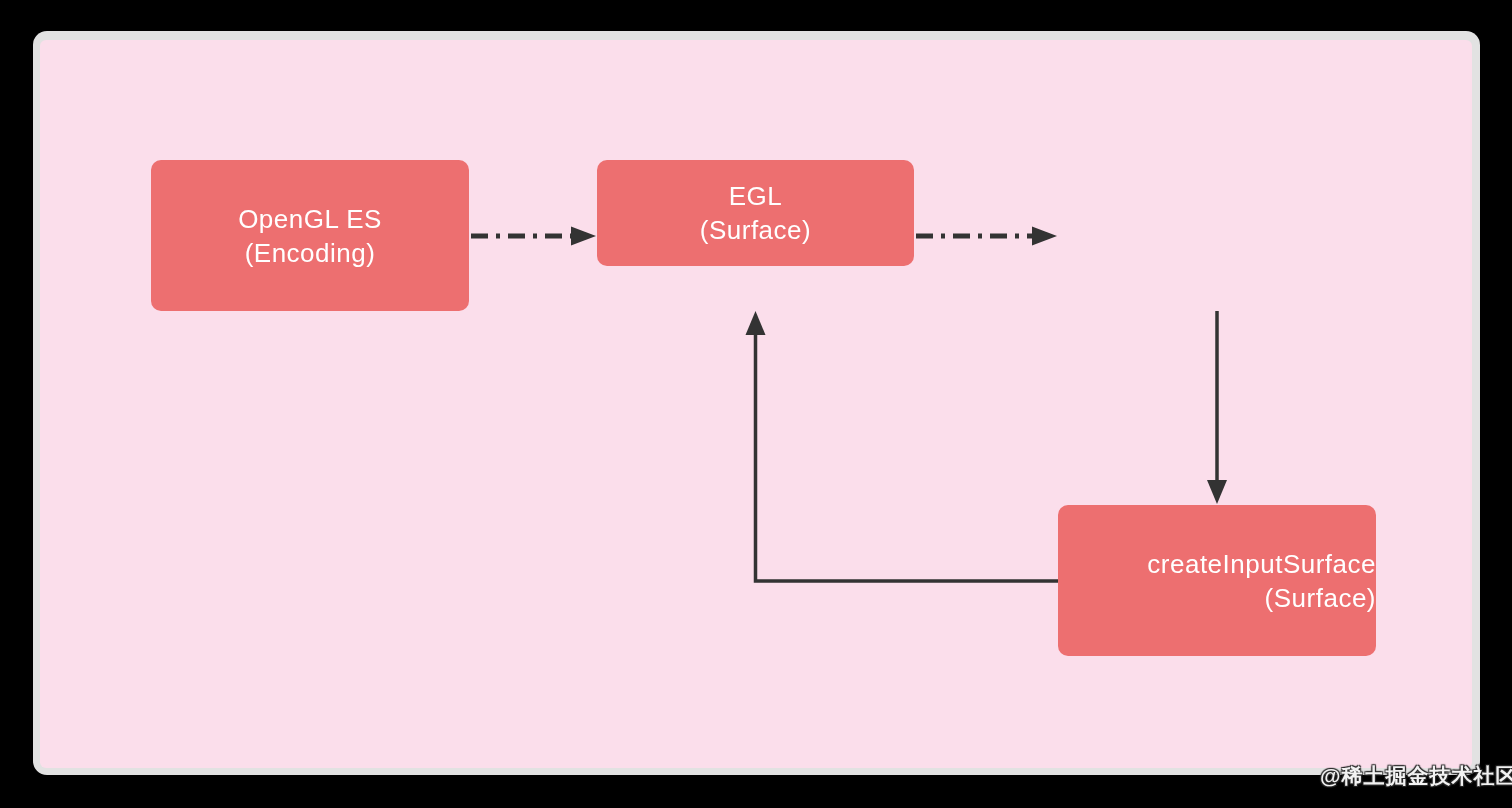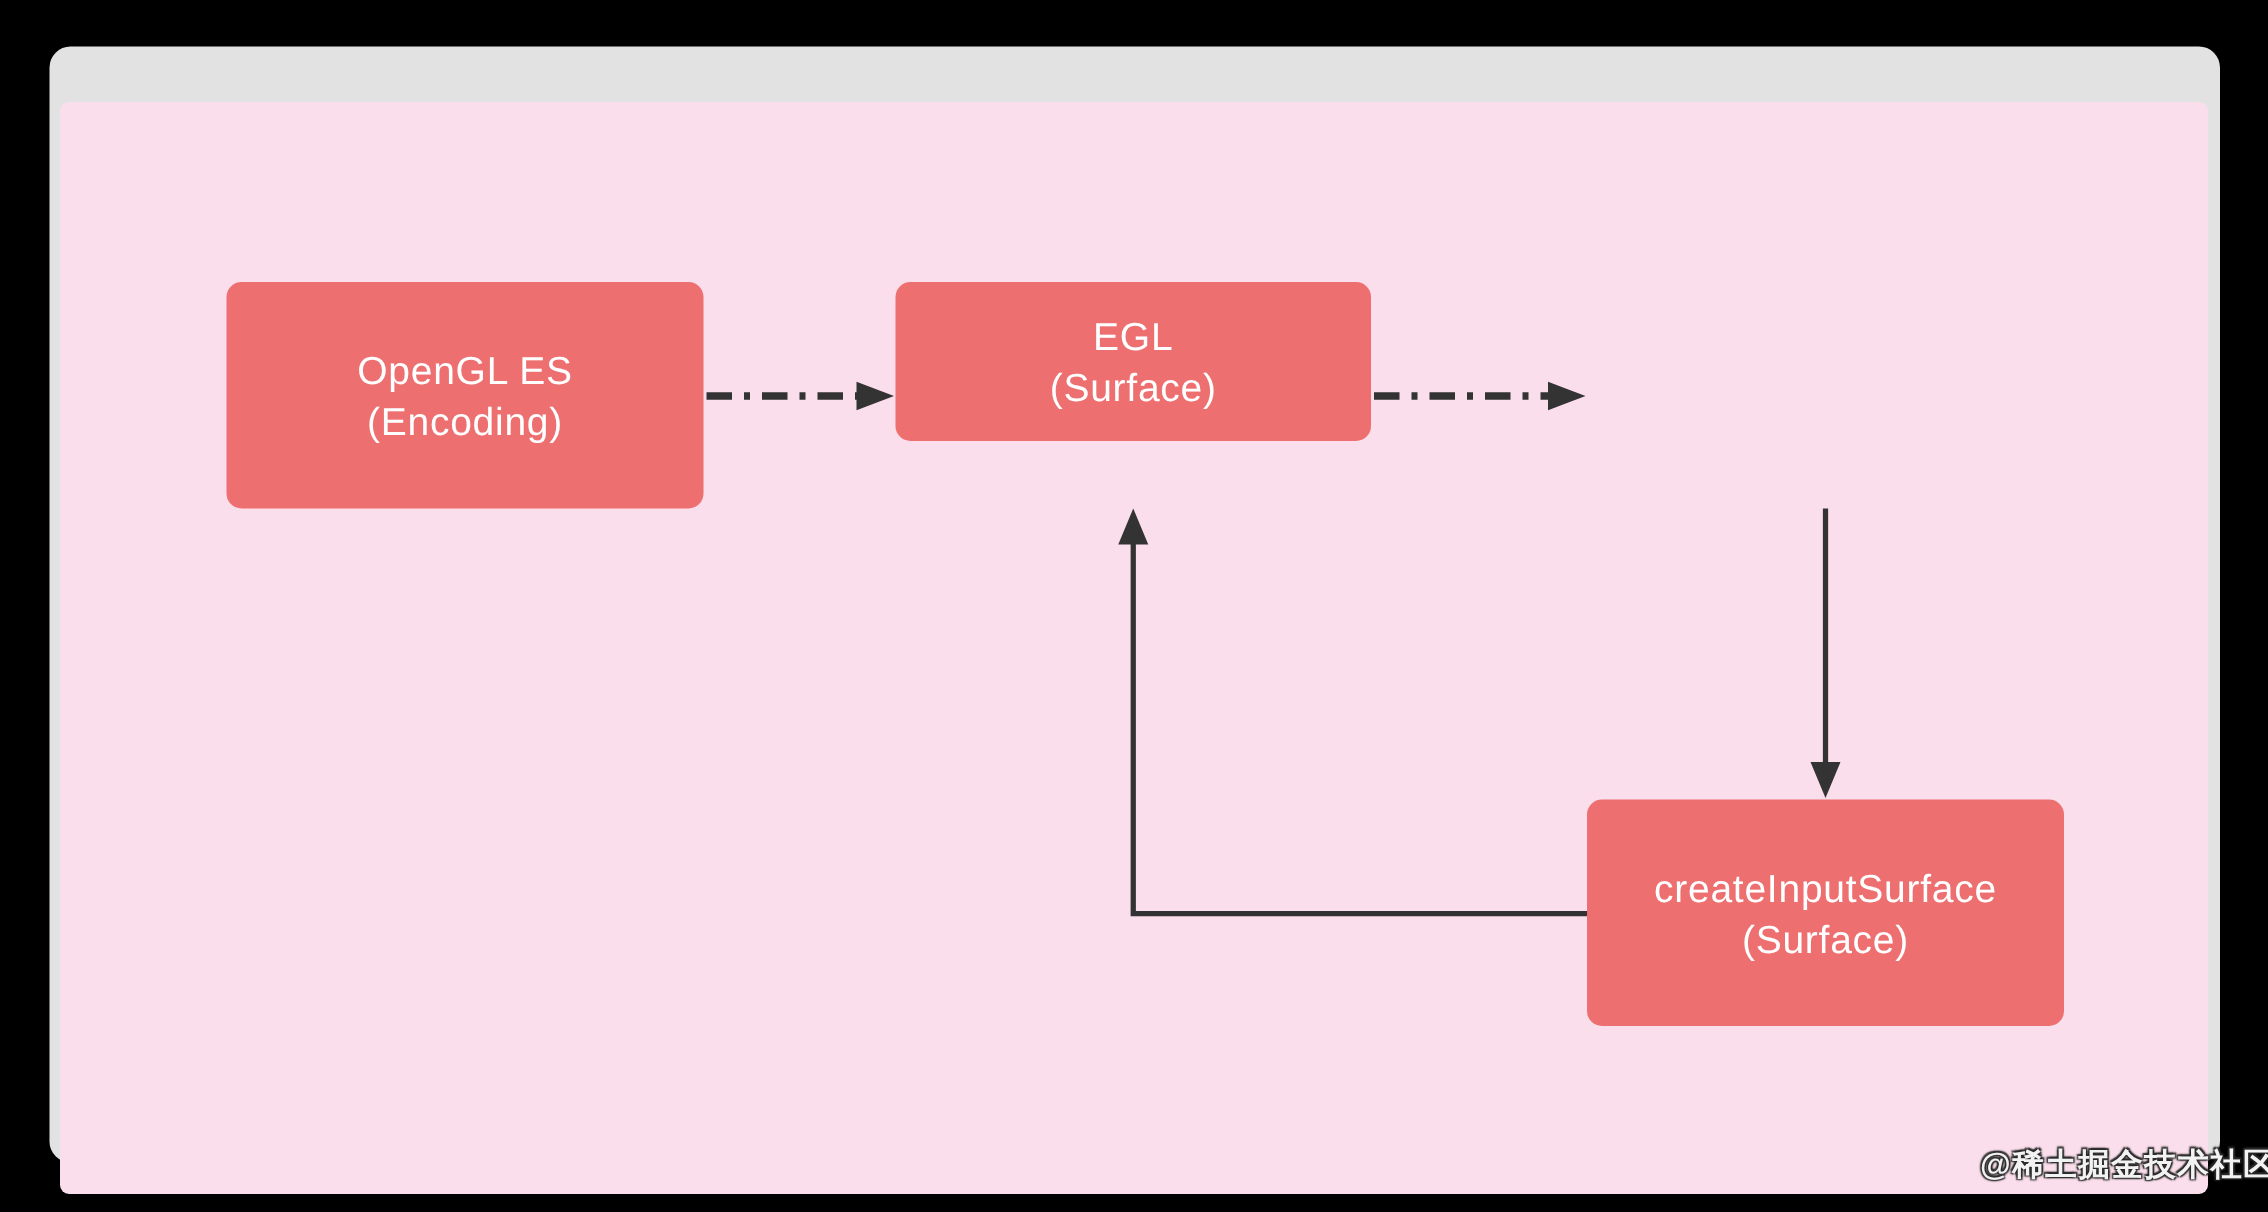--- a/index.html
+++ b/index.html
@@ -29,21 +29,20 @@
   }
   
   .canvas {
     position: absolute;
     left: 40px;
     top: 40px;
     width: 1432px;
     height: 728px;
     background: #fbdeeb;
     border-radius: 6px;
-    margin-top: 28px;
   }
   .edges-svg {
     position: absolute;
     left: 0;
     top: 0;
     width: 1432px;
     height: 728px;
   }
   .node {
     position: absolute;
@@ -55,21 +54,21 @@
     align-items: center;
     justify-content: center;
     text-align: center;
     font-size: 26px;
     line-height: 34px;
     letter-spacing: 0.5px;
   }
   .node-opengl        { left: 111px;  top: 120px; width: 318px; height: 151px; }
   .node-egl           { left: 557px;  top: 120px; width: 317px; height: 106px; }
   .node-mediacodec    { left: 1018px; top: 120px; width: 318px; height: 151px; }
-  .node-createsurface { left: 1018px; top: 465px; width: 318px; height: 151px; }
+  .node-createsurface { left: 1018px; top: 465px; width: 318px; height: 151px; align-items: flex-end; }
 
   .watermark {
     position: absolute;
     left: 1320px;
     top: 762px;
     font-size: 21px;
     font-weight: 600;
     letter-spacing: 1px;
     color: #f2f2f2;
     text-shadow:

